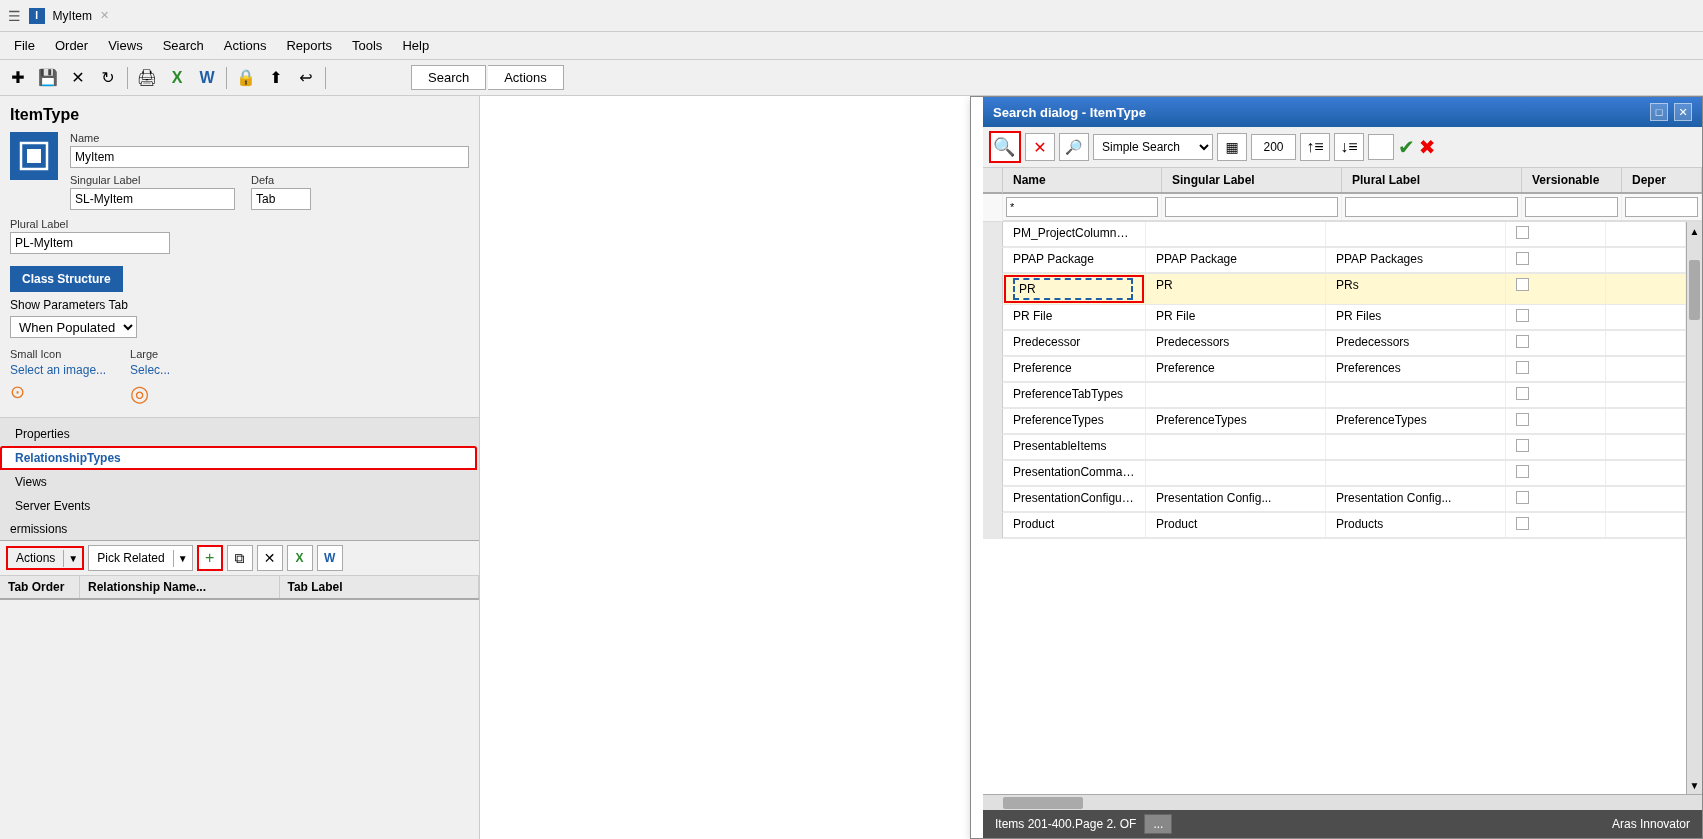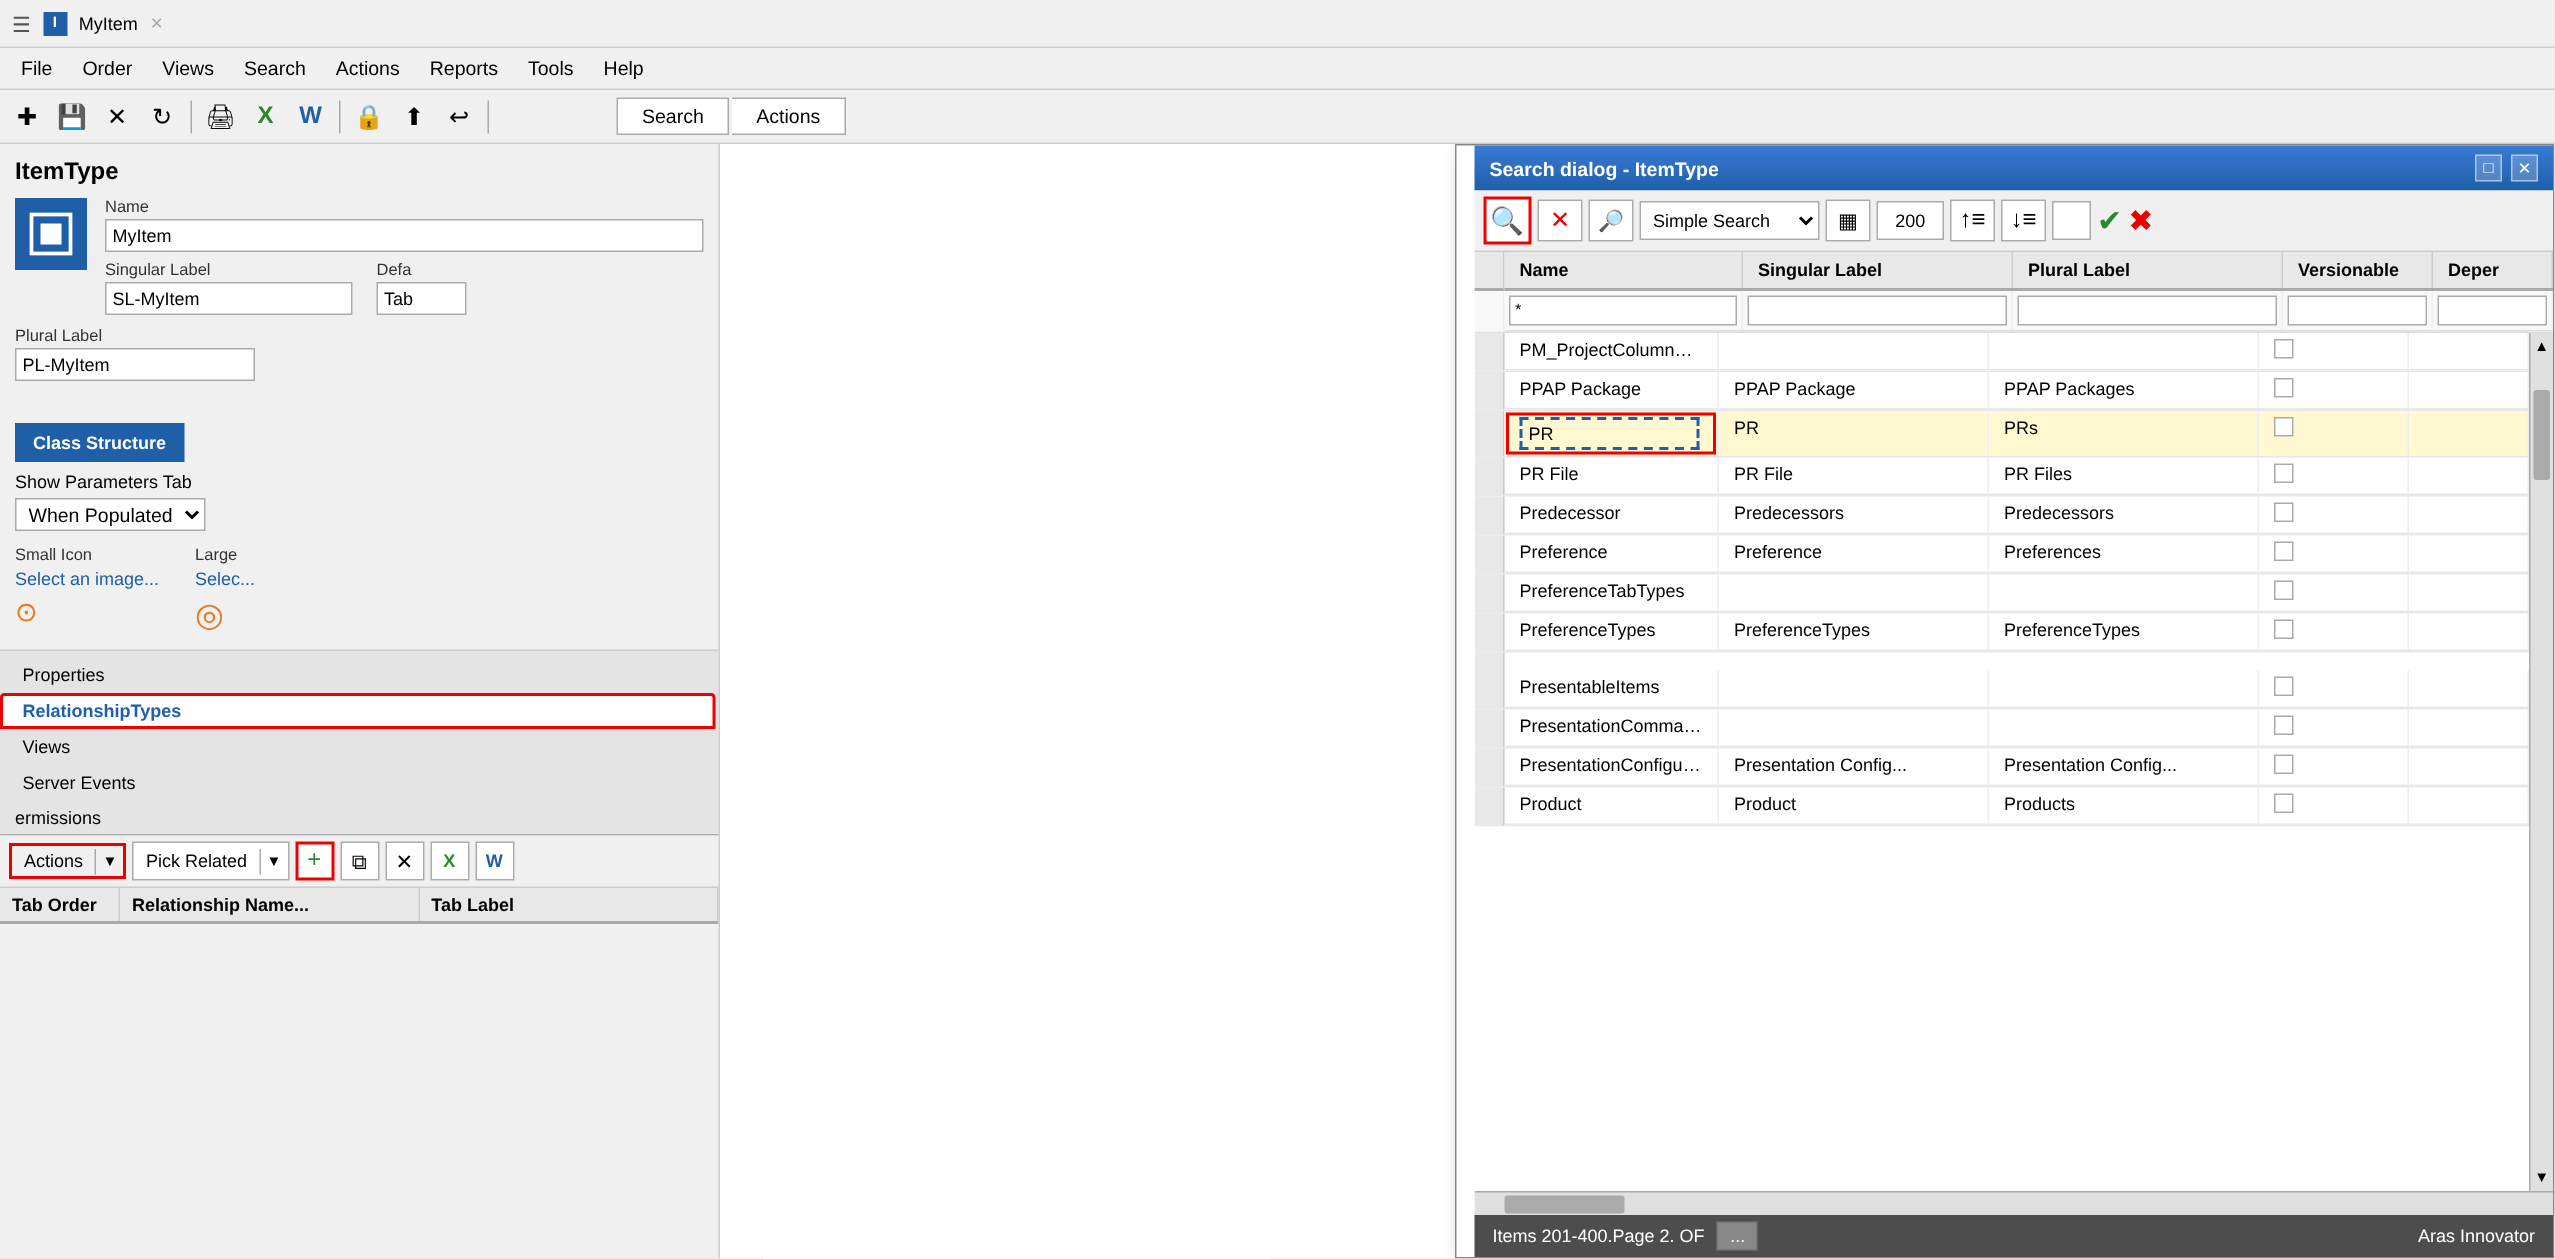--- a/index.html
+++ b/index.html
@@ -180,21 +180,21 @@
               </div>
             </div>
           </div>
         </div>
 
         <div style="margin-top: 8px;">
           <div class="form-label">Plural Label</div>
           <input class="form-input" type="text" value="PL-MyItem" style="width: 160px;">
         </div>
 
-        <div style="margin-top: 28px;">
+        <div style="margin-top: 12px;">
           <button class="class-structure-btn">Class Structure</button>
           <div class="show-params-row">
             <span>Show Parameters Tab</span>
           </div>
           <div style="margin-top: 4px; display:flex; align-items:center; gap: 4px;">
             <select class="select-dropdown">
               <option>When Populated</option>
             </select>
           </div>
         </div>
@@ -394,21 +394,21 @@
                   <div class="dtd">PreferenceTypes</div>
                   <div class="dtd">PreferenceTypes</div>
                   <div class="dtd">PreferenceTypes</div>
                   <div class="dtd"><span class="checkbox"></span></div>
                   <div class="dtd"></div>
                 </div>
               </div>
 
               <div style="display:flex; border-bottom:1px solid #e8e8e8;">
                 <div style="width:20px; background:#e8e8e8; border-right:1px solid #ccc; flex-shrink:0;"></div>
-                <div class="dialog-row" style="flex:1;margin-top:12px;">
+                <div class="dialog-row" style="flex:1;">
                   <div class="dtd">PresentableItems</div>
                   <div class="dtd"></div>
                   <div class="dtd"></div>
                   <div class="dtd"><span class="checkbox"></span></div>
                   <div class="dtd"></div>
                 </div>
               </div>
 
               <div style="display:flex; border-bottom:1px solid #e8e8e8;">
                 <div style="width:20px; background:#e8e8e8; border-right:1px solid #ccc; flex-shrink:0;"></div>

